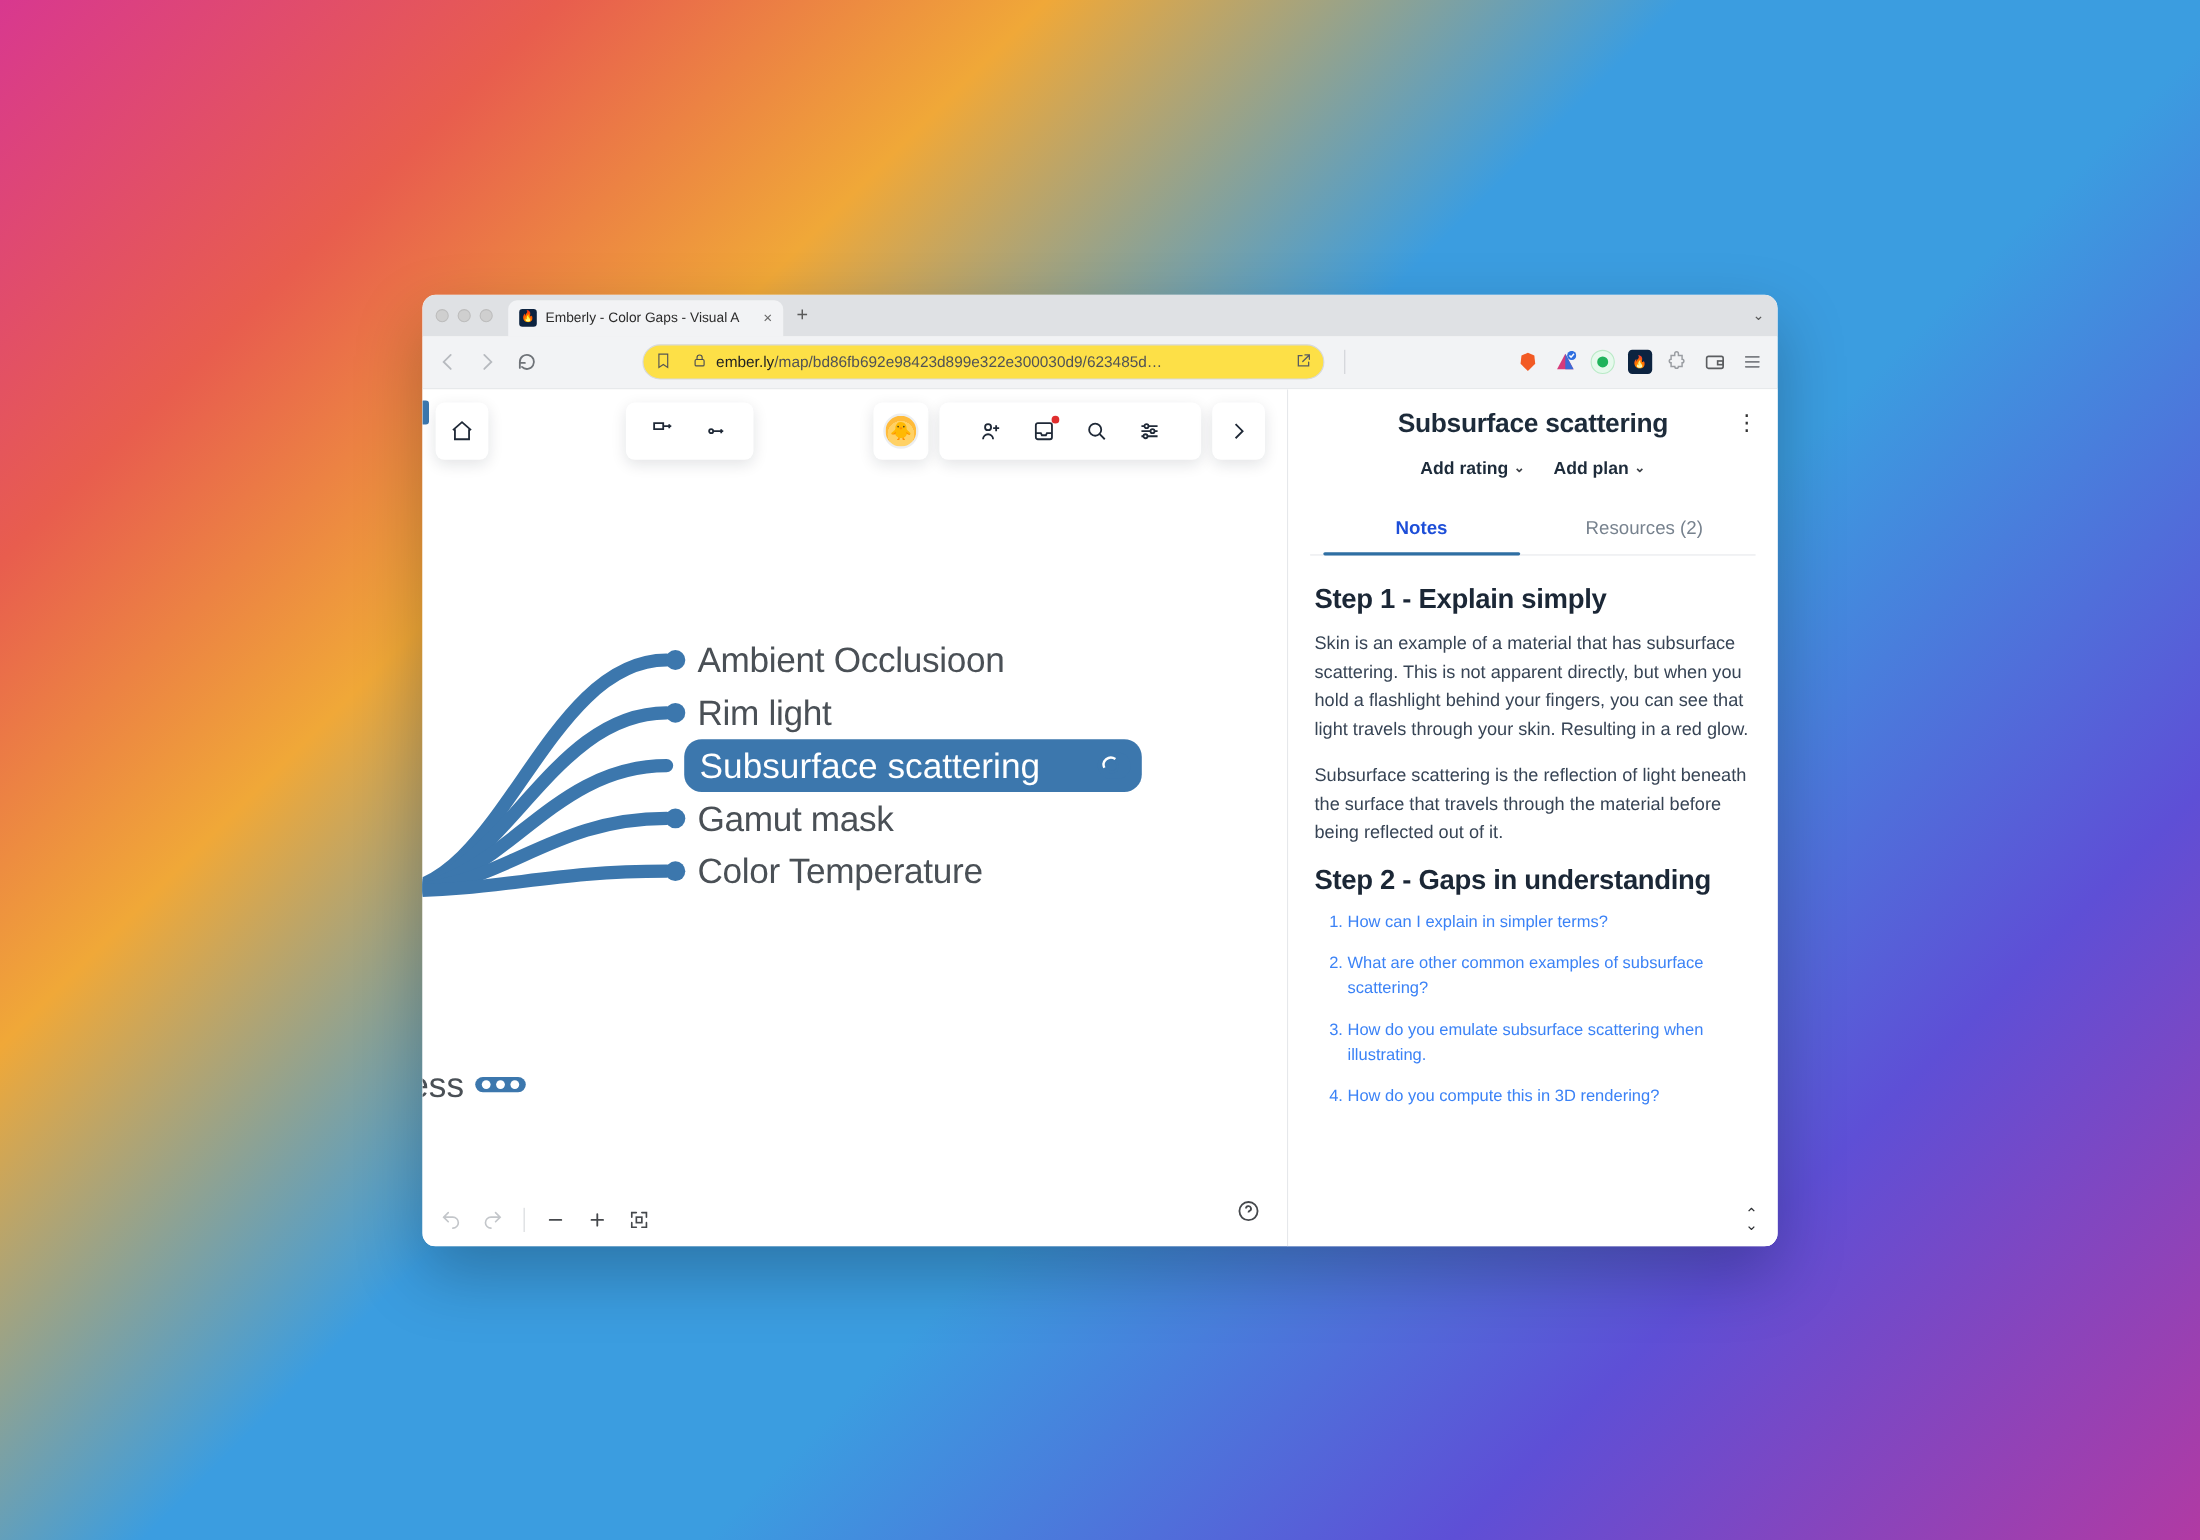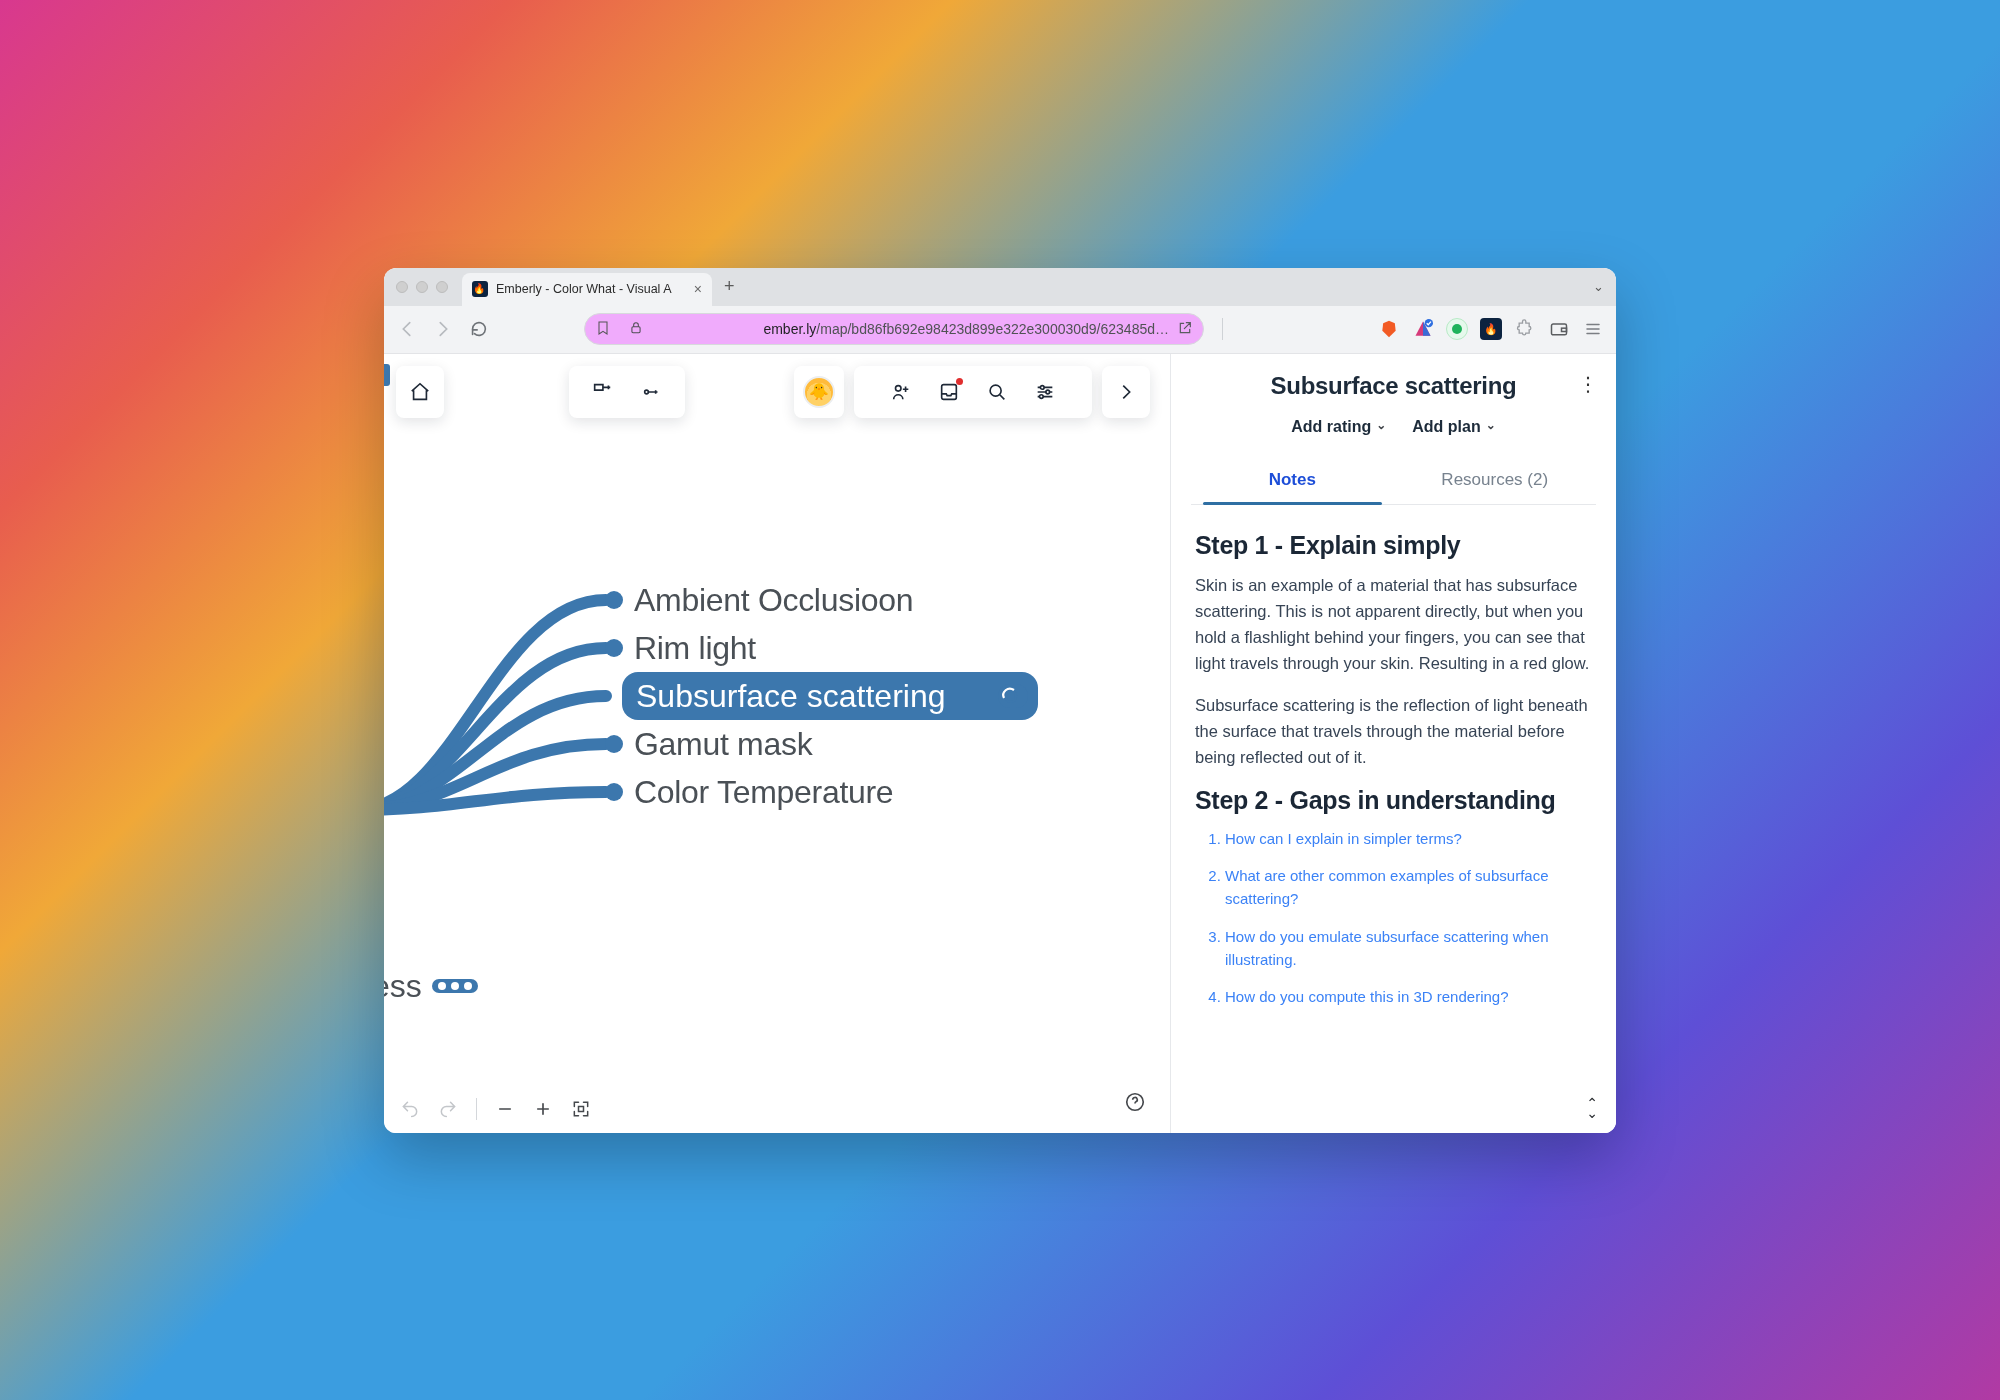--- a/index.html
+++ b/index.html
@@ -43,24 +43,24 @@
   .dropdown-caret { margin-left:auto; color:#5a5a5a; font-size:13px; }
 
   .navbar {
     height: 48px; background: #f2f3f5; border-bottom: 1px solid #e3e4e7;
     display: flex; align-items: center; padding: 0 12px; gap: 14px;
   }
   .nav-btn { width: 22px; height: 22px; display:flex; align-items:center; justify-content:center; color:#6f7378; cursor:pointer; }
   .nav-btn.disabled { color:#b7babf; }
   .omnibox {
     flex: 1; max-width: 620px; margin-left: 80px;
-    height: 32px; background: #f0abfc; border-radius: 16px;
+    height: 32px; background: #fde047; border-radius: 16px;
     border: 1px solid #d7d9dc;
     display: flex; align-items: center; padding: 0 10px; gap: 8px;
-    font-size: 14px; color: #3b3d40; text-align: right;
+    font-size: 14px; color: #3b3d40;
   }
   .omnibox .bookmark { margin-right: 10px; color:#555; }
   .omnibox .lock { color:#5b5d60; }
   .omnibox .url { flex:1; white-space:nowrap; overflow:hidden; text-overflow:ellipsis; color:#505255; }
   .omnibox .url .host { color:#1f2022; }
   .omnibox .open-ext { color:#5a5c60; }
   .ext-icons { display:flex; align-items:center; gap:12px; margin-left:auto; }
   .ext { width:22px; height:22px; border-radius:50%; display:flex;align-items:center;justify-content:center; font-size:13px; }
   .ext.brave { color:#f25a24; }
   .ext.tri { position:relative; }
@@ -153,21 +153,21 @@
 <div class="browser">
 
   <div class="titlebar">
     <div class="traffic">
       <span></span>
       <span></span>
       <span></span>
     </div>
     <div class="tab">
       <div class="tab-favicon"></div>
-      <div class="tab-title">Emberly - Color What - Visual A</div>
+      <div class="tab-title">Emberly - Color Gaps - Visual A</div>
       <div class="tab-close">×</div>
     </div>
     <div class="newtab">+</div>
     <div class="dropdown-caret">⌄</div>
   </div>
 
   <div class="navbar">
     <div class="nav-btn disabled">
       <svg viewBox="0 0 24 24">
           <path d="M15 5 L8 12 L15 19" stroke="#b7babf" stroke-width="1.8" fill="none" stroke-linecap="round"></path>

